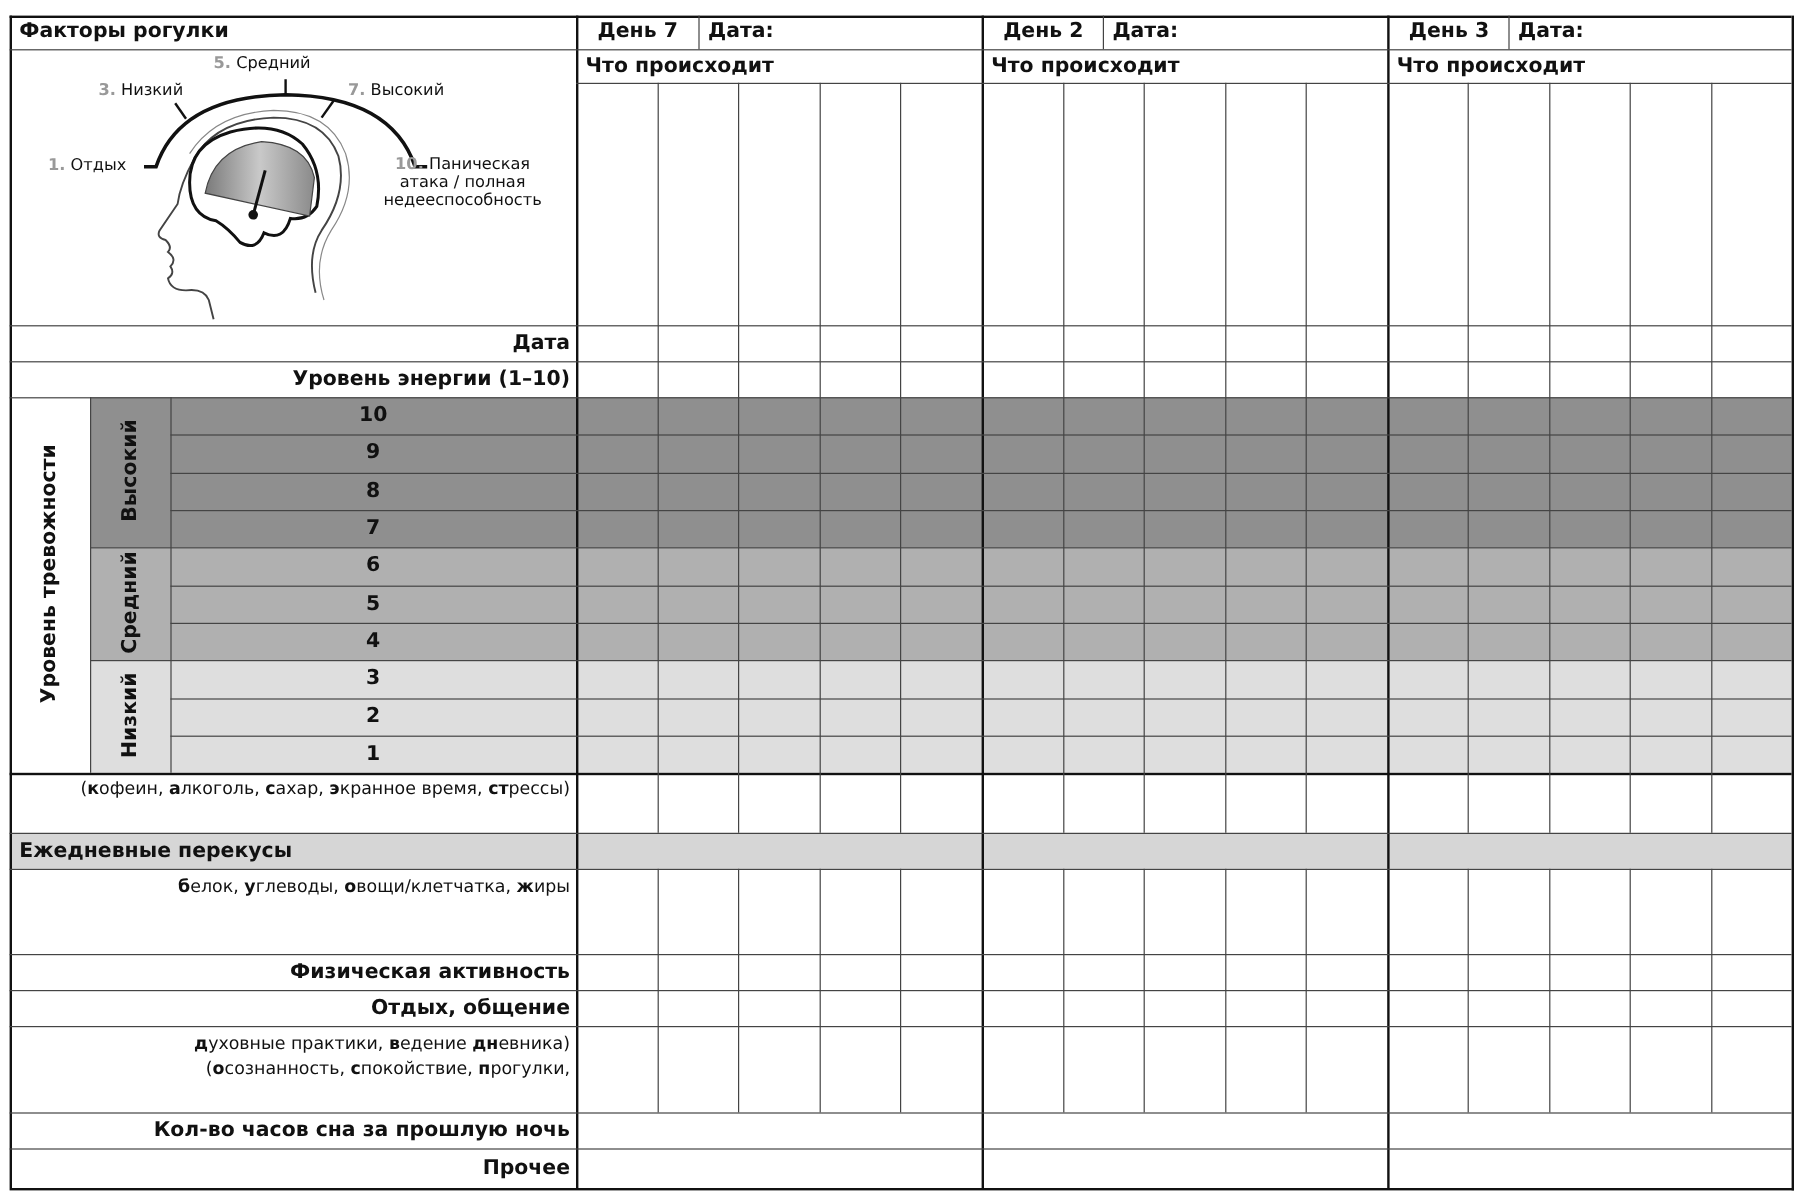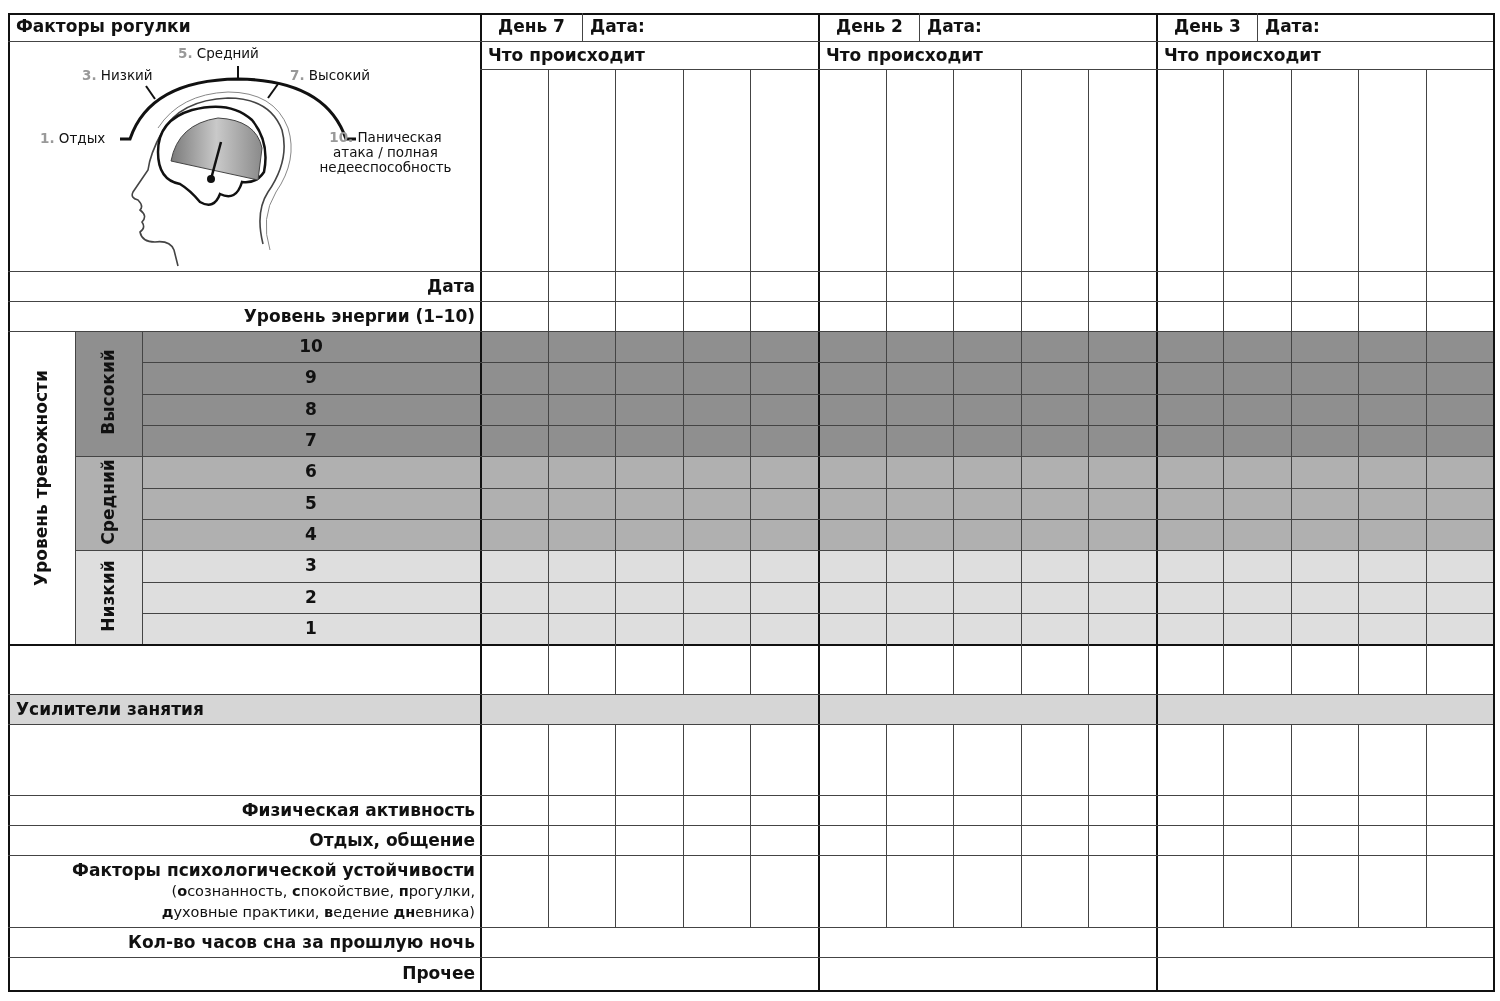--- a/index.html
+++ b/index.html
@@ -88,34 +88,35 @@
 <div class="num" style="top:399px;">8</div>
 <div class="num" style="top:430px;">7</div>
 <div class="num" style="top:461px;">6</div>
 <div class="num" style="top:493px;">5</div>
 <div class="num" style="top:524px;">4</div>
 <div class="num" style="top:555px;">3</div>
 <div class="num" style="top:587px;">2</div>
 <div class="num" style="top:618px;">1</div>
 
 <div class="rlbl" style="top:648px;">
+  <div class="sub" id="amp-items">(<span><b>к</b>офеин</span>, <span><b>а</b>лкоголь</span>, <span><b>с</b>ахар</span>, <span><b>э</b>кранное время</span>, <span><b>ст</b>рессы</span>)</div>
 </div>
 
-<div class="lbl" style="left:16px;top:699px;">Усилители занятия</div>
+<div class="lbl" style="left:16px;top:699px;">Ежедневные перекусы</div>
 
 <div class="rlbl" style="top:729px;">
+  <div class="sub" id="food-items"><span><b>б</b>елок</span>, <span><b>у</b>глеводы</span>, <span><b>о</b>вощи/клетчатка</span>, <span><b>ж</b>иры</span></div>
 </div>
 
 <div class="rlbl" style="top:800px;">Физическая активность</div>
 <div class="rlbl" style="top:830px;">Отдых, общение</div>
 
 <div class="rlbl" style="top:860px;">
-  <div>Факторы психологической устойчивости</div>
+  <div class="sub" id="res-line2"><span><b>д</b>уховные практики</span>, <span><b>в</b>едение </span><span><b>дн</b>евника</span>)</div>
   <div class="sub" id="res-line1">(<span><b>о</b>сознанность</span>, <span><b>с</b>покойствие</span>, <span><b>п</b>рогулки</span>,</div>
-  <div class="sub" id="res-line2"><span><b>д</b>уховные практики</span>, <span><b>в</b>едение </span><span><b>дн</b>евника</span>)</div>
 </div>
 
 <div class="rlbl" style="top:932px;">Кол-во часов сна за прошлую ночь</div>
 <div class="rlbl" style="top:963px;">Прочее</div>
 
 <div id="grid">
     <div class="hl thick" style="left: 8px; width: 1485px; top: 13px;"></div>
     <div class="hl thick" style="left: 8px; width: 1487px; top: 990px;"></div>
     <div class="vl thick" style="left: 8px; top: 13px; height: 977px;"></div>
     <div class="vl thick" style="left: 1493px; top: 13px; height: 979px;"></div>

